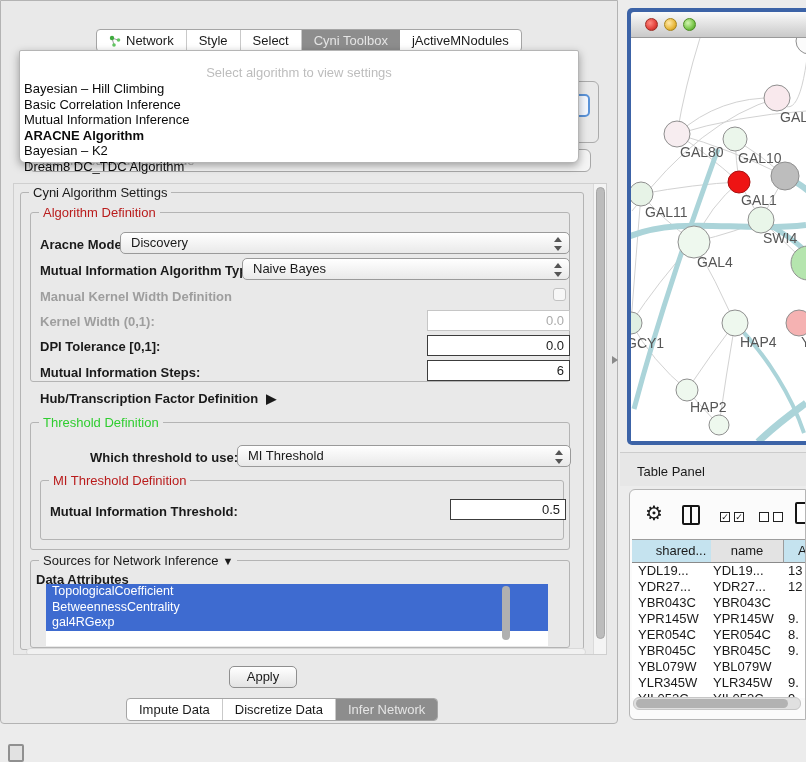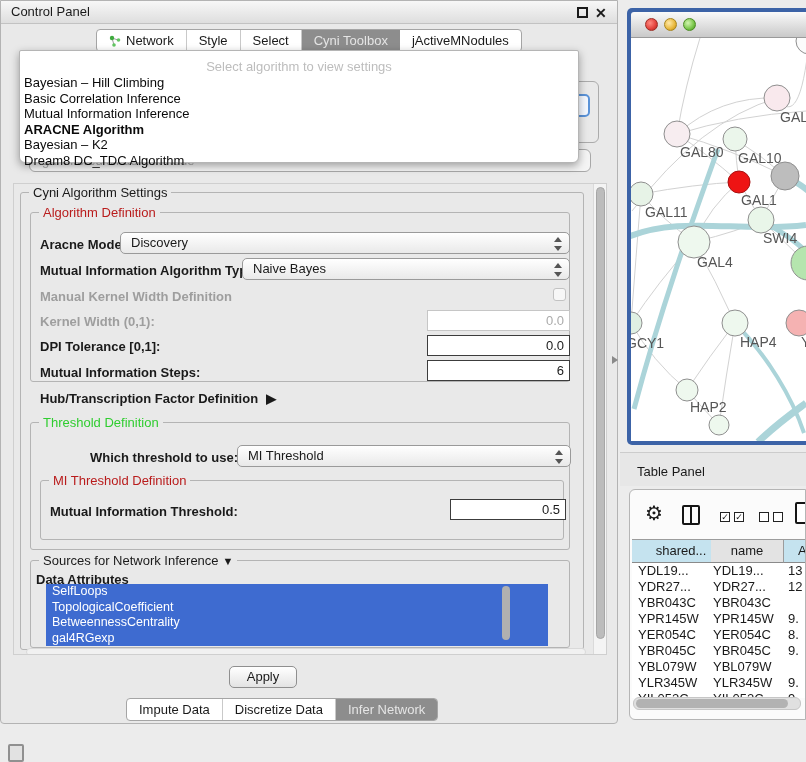--- a/index.html
+++ b/index.html
@@ -21,21 +21,21 @@
   #tabbar { position:absolute; left:95px; top:28px; height:23px; display:flex;
     background:#fff; border:1px solid #a5a5a5; border-radius:4px; overflow:hidden; }
   .tab { padding:0 12px; line-height:21px; border-right:1px solid #c9c9c9;
     display:flex; align-items:center; gap:5px; white-space:nowrap; }
   .tab:last-child { border-right:none; }
   .tab.sel { background:#8d8d8d; color:#e5e5e5; border-right:none; }
 
   
   #algo-popup { position:absolute; left:18px; top:49px; width:560px; height:113px;
     background:#fff; border:1px solid #b5b5b5; border-radius:2px 2px 6px 6px;
-    box-shadow:0 3px 8px rgba(0,0,0,0.35); z-index:10; padding-top:7px; }
+    box-shadow:0 3px 8px rgba(0,0,0,0.35); z-index:10; padding-top:13px; }
   .dd-prompt { text-align:center; color:#bdbdbd; height:17px; line-height:17px; }
   .dd-item { padding-left:4px; height:15.6px; line-height:15.6px; color:#0a0a0a; white-space:nowrap; }
   .dd-item.bold { font-weight:bold; }
 
   
   #bg-combo { position:absolute; left:28px; top:148px; width:562px; height:23px;
     border:1px solid #a8a8a8; border-radius:6px; background:#f4f4f4; color:#a9a9a9;
     line-height:21px; padding-left:12px; z-index:2; }
   #bg-spinner { position:absolute; left:572px; top:93px; width:17px; height:23px;
     border:2px solid #5b93d8; border-radius:5px; background:#f4f8ff; z-index:2; }
@@ -147,25 +147,20 @@
     background:#e0e0e0; border:1px solid #c6c6c6; border-radius:6px; }
   #hthumb { position:absolute; left:2px; top:1px; width:152px; height:9px;
     background:#b2b2b2; border-radius:5px; }
 </style>
 </head>
 <body>
 
 <div id="root">
 
   <div id="cp">
-    <div id="cp-titlebar">
-      <span>Control Panel</span>
-      <span id="float-btn"></span>
-      <span id="close-btn">✕</span>
-    </div>
 
     <div id="tabbar">
       <div class="tab">
         <svg width="12" height="12" viewBox="0 0 12 12">
           <line x1="3" y1="3" x2="9" y2="5" stroke="#9a9a9a" stroke-width="1"></line>
           <line x1="3" y1="3" x2="5" y2="10" stroke="#9a9a9a" stroke-width="1"></line>
           <circle cx="3" cy="3" r="2.2" fill="#3faa3f"></circle>
           <circle cx="9.5" cy="5" r="1.8" fill="#63c663"></circle>
           <circle cx="5" cy="10" r="1.8" fill="#63c663"></circle>
         </svg>
@@ -254,21 +249,20 @@
       <span class="lbl b" style="left:36px; top:320px;">Mutual Information Threshold:</span>
       <div class="field" style="left:436px; top:315px; width:116px;">
         <span>0.5</span>
       </div>
 
       <div class="grp" style="left:16px; top:376px; width:540px; height:88px;">
         <span class="gt"><span>Sources for Network Inference</span><span class="tri-down">▼</span></span>
       </div>
       <span class="lbl b" style="left:22px; top:388px;">Data Attributes</span>
       <div id="attr-list">
-          <div class="attr-item">SelfLoops</div>
           <div class="attr-item">TopologicalCoefficient</div>
           <div class="attr-item">BetweennessCentrality</div>
           <div class="attr-item">gal4RGexp</div>
         </div>
       <div id="attr-scroll">
           <div id="attr-thumb"></div>
         </div>
       <div id="sv-bottombar"></div>
 
       <div id="sv-scroll">

